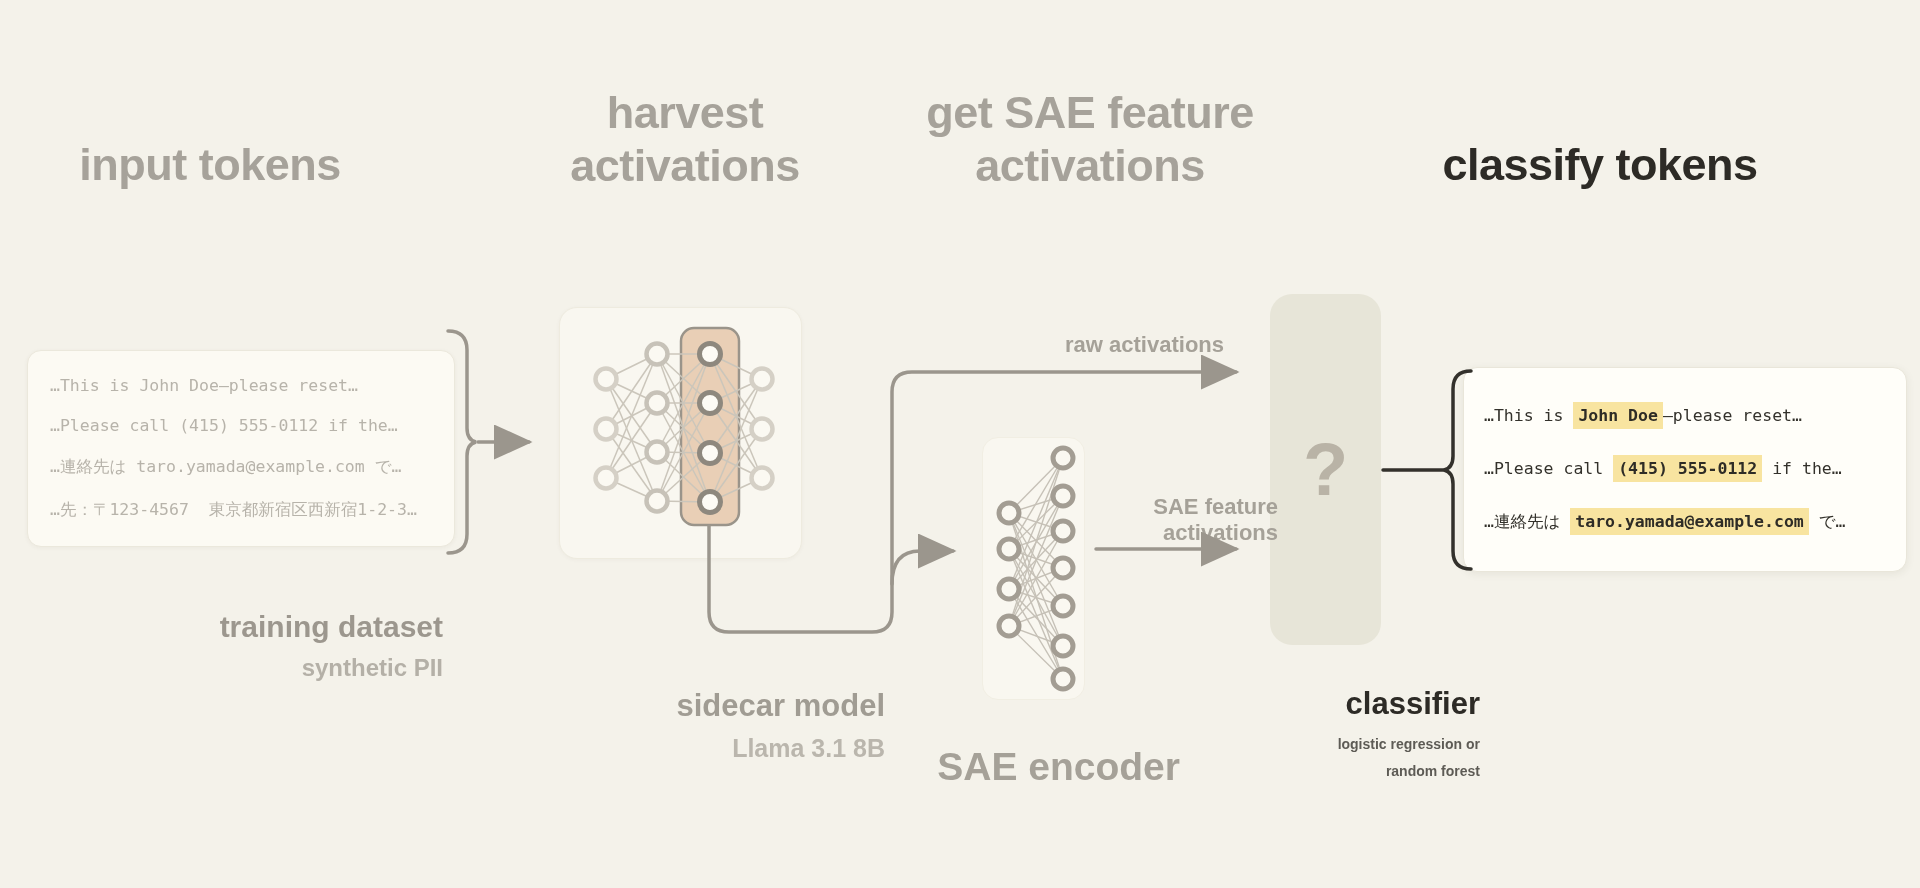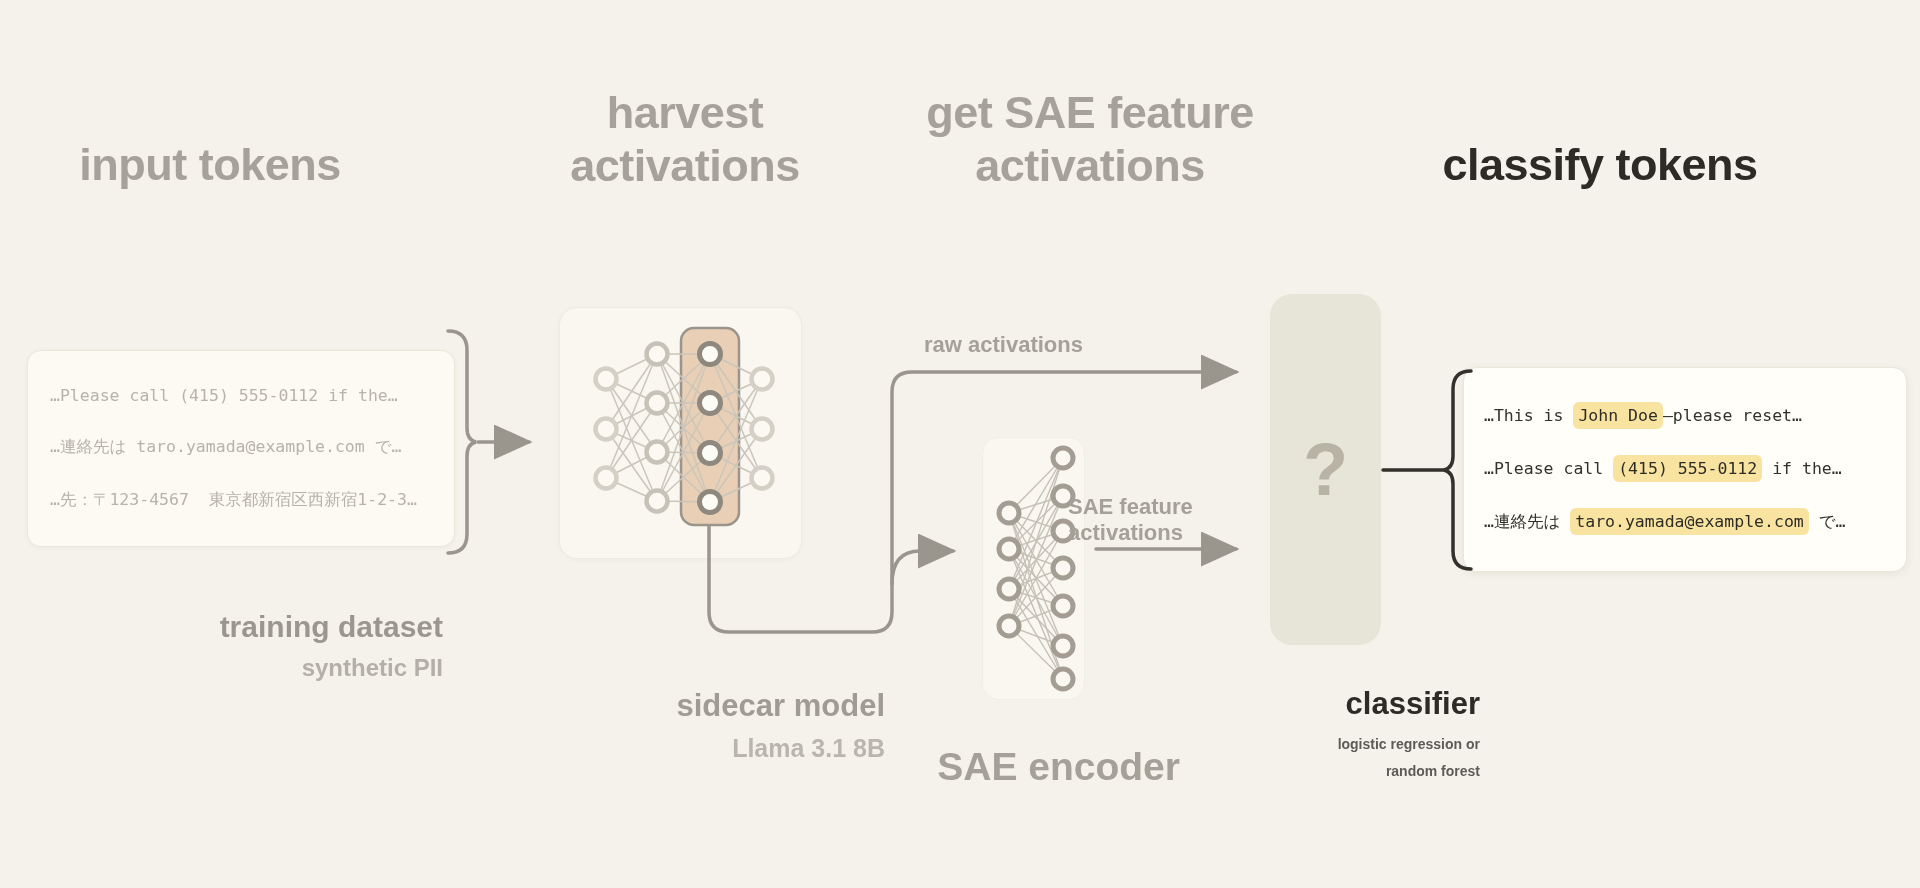--- a/index.html
+++ b/index.html
@@ -18,22 +18,22 @@
   
   .tokenbox{position:absolute;border-radius:14px;display:flex;flex-direction:column;
             justify-content:space-evenly;}
   #input-box{left:27px;top:350px;width:426px;height:187px;background:#fcfaf3;
              border:1.5px solid #ebe8dc;box-shadow:0 1px 4px rgba(70,62,40,.05);padding:4px 0;}
   #output-box{left:1463px;top:367px;width:442px;height:195px;background:#fffef9;
               border:1.5px solid #e9e6da;box-shadow:0 2px 8px rgba(70,62,40,.08);padding:4px 0;}
   .mono-line{white-space:pre;font-family:"DejaVu Sans Mono",monospace;font-size:16.5px;}
   #input-box .mono-line{color:#b7b3aa;padding-left:22px;}
   #output-box .mono-line{color:#33312b;padding-left:20px;}
-  #output-box mark{background:#f8e4a0;color:#2e2c26;font-weight:400;
-                   padding:4px 5px;border-radius:6px;}
+  #output-box mark{background:#f8e4a0;color:#2e2c26;font-weight:700;
+                   padding:4px 5px;border-radius:0;}
 
   
   #sidecar-card{position:absolute;left:559px;top:307px;width:241px;height:250px;
                 background:#f9f7f0;border:1.5px solid #eeebdf;border-radius:18px;
                 box-shadow:0 1px 4px rgba(70,62,40,.04);}
   #sae-card{position:absolute;left:982px;top:437px;width:101px;height:261px;
             background:#f9f7f0;border:1px solid #f1eee3;border-radius:16px;}
   #classifier-box{position:absolute;left:1270px;top:294px;width:111px;height:351px;
                   background:#e7e5d8;border-radius:22px;display:flex;
                   align-items:center;justify-content:center;}
@@ -44,41 +44,42 @@
   #cap-training{left:43px;top:610px;width:400px;font-size:30px;color:#9c978e;}
   #cap-training-sub{left:43px;top:654px;width:400px;font-size:24px;color:#b4b0a7;}
   #cap-sidecar{left:485px;top:688px;width:400px;font-size:31px;color:#a09c93;}
   #cap-sidecar-sub{left:485px;top:734px;width:400px;font-size:25px;color:#bab6ad;}
   #cap-sae{left:880px;top:745px;width:300px;font-size:39px;color:#a5a198;}
   #cap-classifier{left:1180px;top:686px;width:300px;font-size:31px;color:#2d2b26;}
   #cap-classifier-sub{left:1180px;top:731px;width:300px;font-size:14px;
                       line-height:27px;color:#5d5b55;}
 
   
-  .flow-label{position:absolute;text-align:left;font-weight:700;color:#a5a198;
+  .flow-label{position:absolute;text-align:right;font-weight:700;color:#a5a198;
               white-space:pre-line;}
   #label-raw{left:924px;top:332px;width:300px;font-size:22px;}
   #label-saefeat{left:1068px;top:494px;width:210px;font-size:22px;line-height:26px;}
 
   #connector-svg{position:absolute;left:0;top:0;pointer-events:none;}
   .net-svg{position:absolute;left:0;top:0;}
 </style>
 </head>
 <body>
 
 <div class="stage">
 
   <div class="hdr" id="hdr-input">input tokens</div>
   <div class="hdr" id="hdr-harvest">harvest
 activations</div>
   <div class="hdr" id="hdr-getsae">get SAE feature
 activations</div>
   <div class="hdr dark" id="hdr-classify">classify tokens</div>
 
   <div class="tokenbox" id="input-box">
+    <div class="mono-line">…This is John Doe—please reset…</div>
     <div class="mono-line">…Please call (415) 555-0112 if the…</div>
     <div class="mono-line">…連絡先は taro.yamada@example.com で…</div>
     <div class="mono-line">…先：〒123-4567  東京都新宿区西新宿1-2-3…</div>
   </div>
   <div class="caption" id="cap-training">training dataset</div>
   <div class="caption" id="cap-training-sub">synthetic PII</div>
 
   <div id="sidecar-card">
     <svg class="net-svg" id="sidecar-net" width="238" height="247">
       <rect x="121" y="20" width="58" height="197" rx="13" fill="#e9cfb6" stroke="#9a948a" stroke-width="2.5"></rect>

